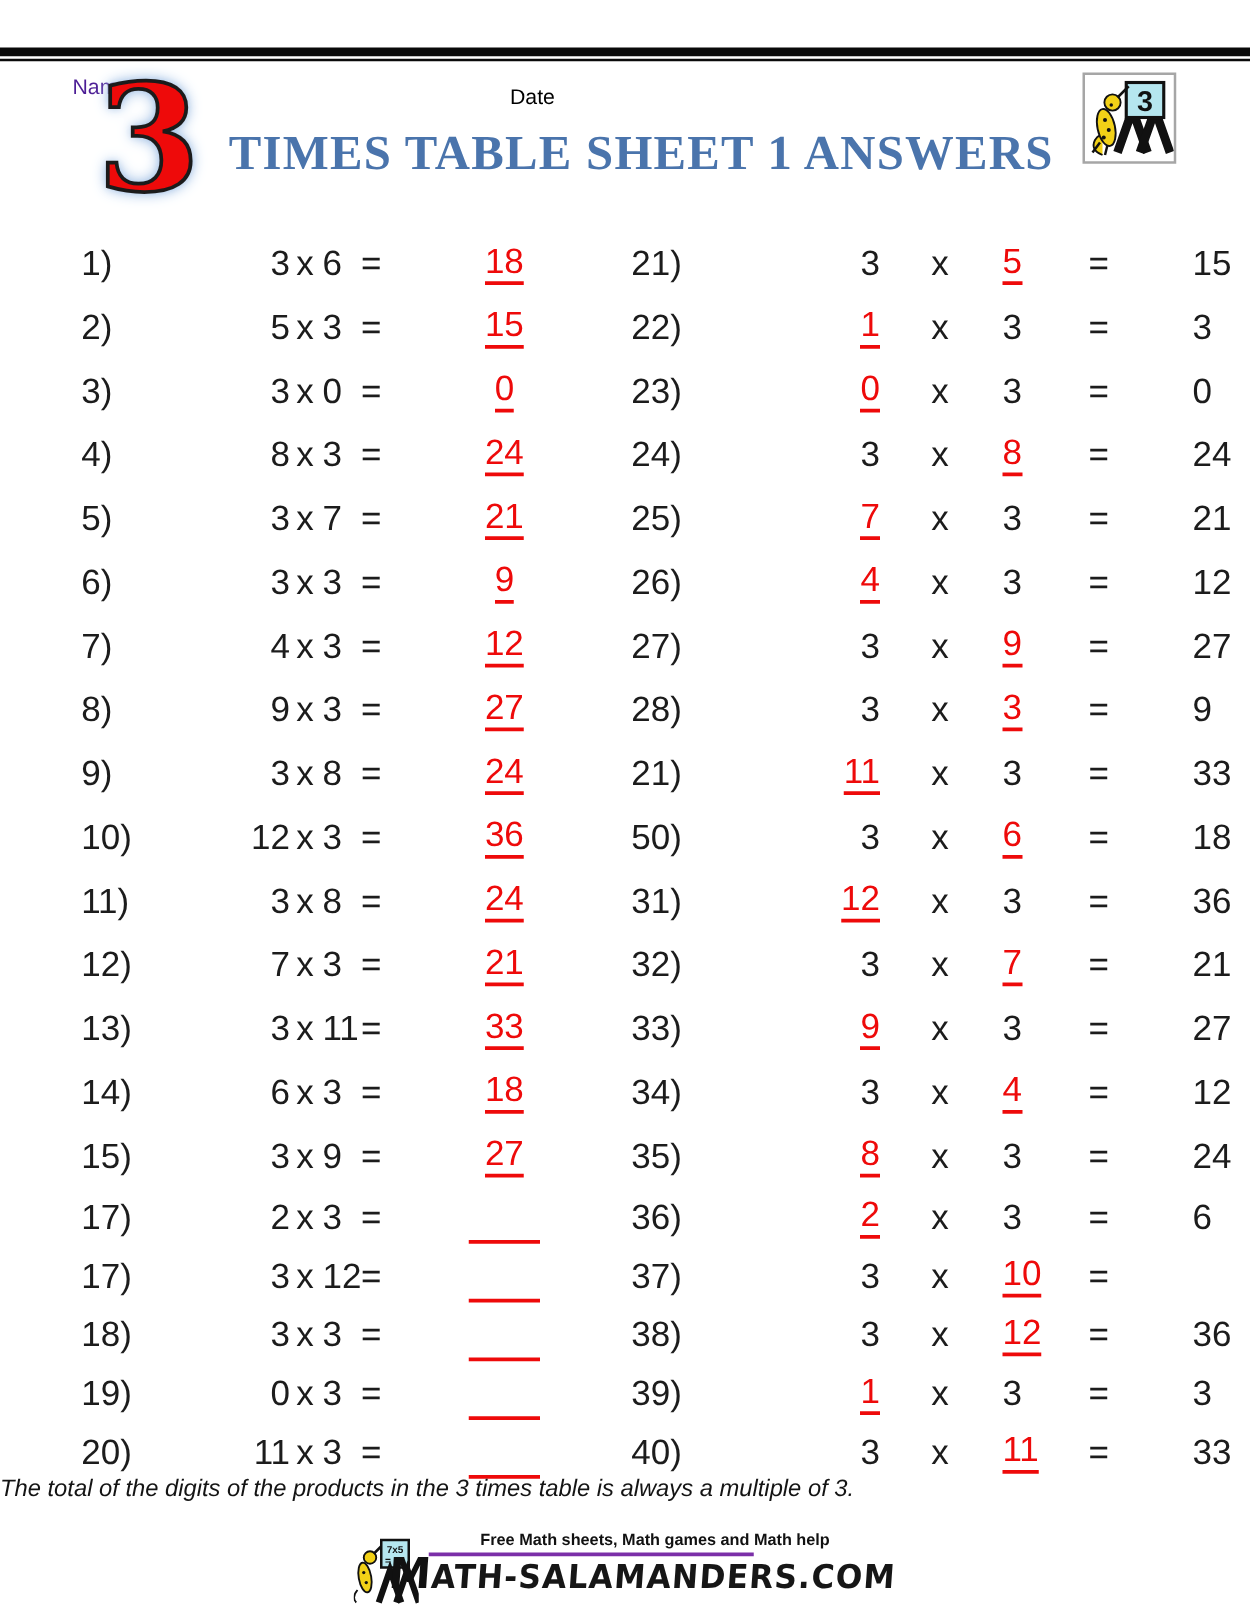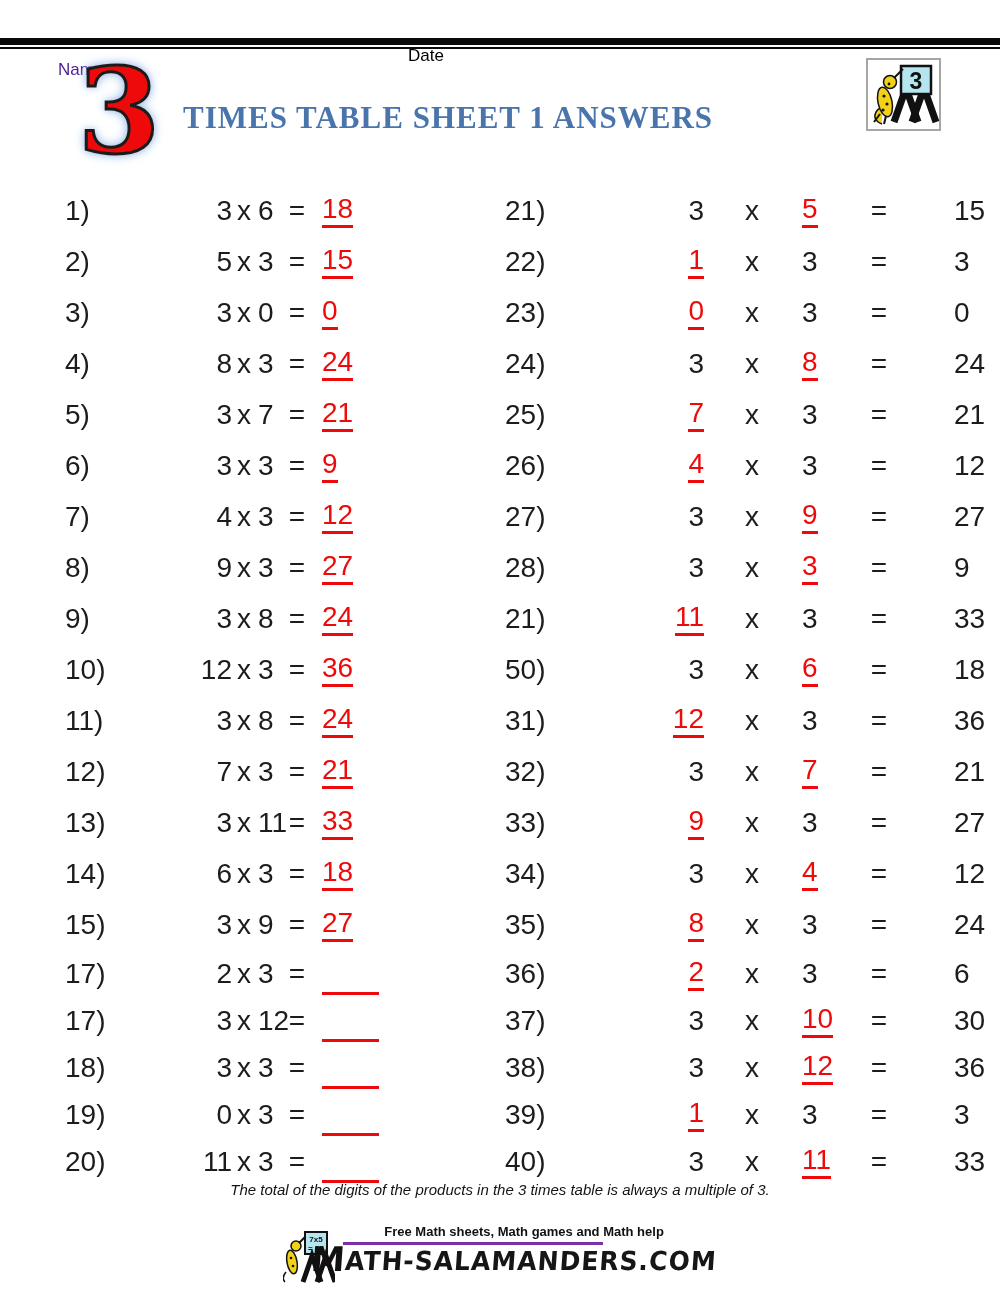--- a/index.html
+++ b/index.html
@@ -8,33 +8,33 @@
     font-family:"Liberation Sans", sans-serif;
     position:relative;overflow:hidden;
   }
   .sheet{position:absolute;inset:0;}
 
   
   .topbar{position:absolute;left:0;top:38px;width:1000px;height:7px;background:#0a0a0a;}
   .topbar-thin{position:absolute;left:0;top:47px;width:1000px;height:2px;background:#0a0a0a;}
 
   .name-label{position:absolute;left:58px;top:60px;font-size:17px;color:#4c1d95;}
-  .date-label{position:absolute;left:408px;top:46px;font-size:17px;color:#000;}
+  .date-label{position:absolute;left:408px;top:68px;font-size:17px;color:#000;}
 
   .big-number{
     position:absolute;left:78px;top:52px;
     font-family:"DejaVu Serif", serif;font-weight:bold;font-size:118px;line-height:1;
     color:#ee0a0a;
     -webkit-text-stroke:3px #1b1b1b;
     text-shadow:0 0 6px #a9c5e8,0 0 10px #a9c5e8,0 0 14px #bcd2ec;
   }
   .title{
     position:absolute;left:183px;top:100px;margin:0;
     font-family:"Liberation Serif", serif;font-weight:bold;
-    font-size:31px;letter-spacing:1px;color:#4a74ac;white-space:nowrap;
+    font-size:39px;letter-spacing:1px;color:#4a74ac;white-space:nowrap;
   }
 
   .corner-logo{
     position:absolute;left:866px;top:58px;width:75px;height:73px;
     background:#fff;border:2px solid #a6a6a6;box-sizing:border-box;
   }
 
   
   .col{position:absolute;top:185px;}
   .col-left{left:65px;width:420px;}
@@ -45,30 +45,30 @@
   }
   .col-left .prob{grid-template-columns:70px 97px 24px 28px 26px auto;height:51px;}
   .col-right .prob{grid-template-columns:70px 93px 24px 28px 30px auto;height:51px;gap:36px;}
   .prob.tight{height:47px;}
   .cell{display:block;}
   .pnum{text-align:left;}
   .f1{text-align:right;}
   .xsym{text-align:center;}
   .f2{text-align:left;padding-left:2px;}
   .eq{text-align:center;}
-  .ansc{text-align:left;}
+  .ansc{text-align:center;}
   .col-left .ansc{padding-left:12px;}
   .col-right .ansc{padding-left:24px;}
   .val{display:inline-block;line-height:1.05;}
   .red-ul{color:#ee0a0a;border-bottom:3px solid #ee0a0a;padding-bottom:1px;}
   .blank-line{display:inline-block;width:57px;height:30px;border-bottom:3px solid #ee0a0a;transform:translateY(8px);}
 
   .note{
-    position:absolute;left:0;top:1181px;width:1000px;text-align:center;
-    font-style:italic;font-size:15px;color:#141414;
+    position:absolute;left:0;top:1181px;width:1000px;text-align:left;
+    font-style:italic;font-size:19px;color:#141414;
   }
 
   .footer-logo{
     position:absolute;left:0;top:1224px;width:1000px;height:66px;
     display:flex;justify-content:center;align-items:flex-start;
   }
   .fl-inner{display:flex;align-items:flex-start;}
   .fl-icon{flex:0 0 auto;margin-right:2px;}
   .fl-text{display:flex;flex-direction:column;}
   .fl-tagline{font-size:13px;font-weight:bold;color:#111;letter-spacing:0px;padding-left:8px;margin-left:39px;}
@@ -403,21 +403,20 @@
         <span class="cell f2"><span class="val">3</span></span>
         <span class="cell eq"><span class="val">=</span></span>
         <span class="cell ansc"><span class="val">6</span></span>
       </div>
       <div class="prob tight">
         <span class="cell pnum"><span class="val">37)</span></span>
         <span class="cell f1"><span class="val">3</span></span>
         <span class="cell xsym"><span class="val">x</span></span>
         <span class="cell f2"><span class="val red-ul">10</span></span>
         <span class="cell eq"><span class="val">=</span></span>
-        <span class="cell ansc"><span class="val">30</span></span>
       </div>
       <div class="prob tight">
         <span class="cell pnum"><span class="val">38)</span></span>
         <span class="cell f1"><span class="val">3</span></span>
         <span class="cell xsym"><span class="val">x</span></span>
         <span class="cell f2"><span class="val red-ul">12</span></span>
         <span class="cell eq"><span class="val">=</span></span>
         <span class="cell ansc"><span class="val">36</span></span>
       </div>
       <div class="prob tight">

